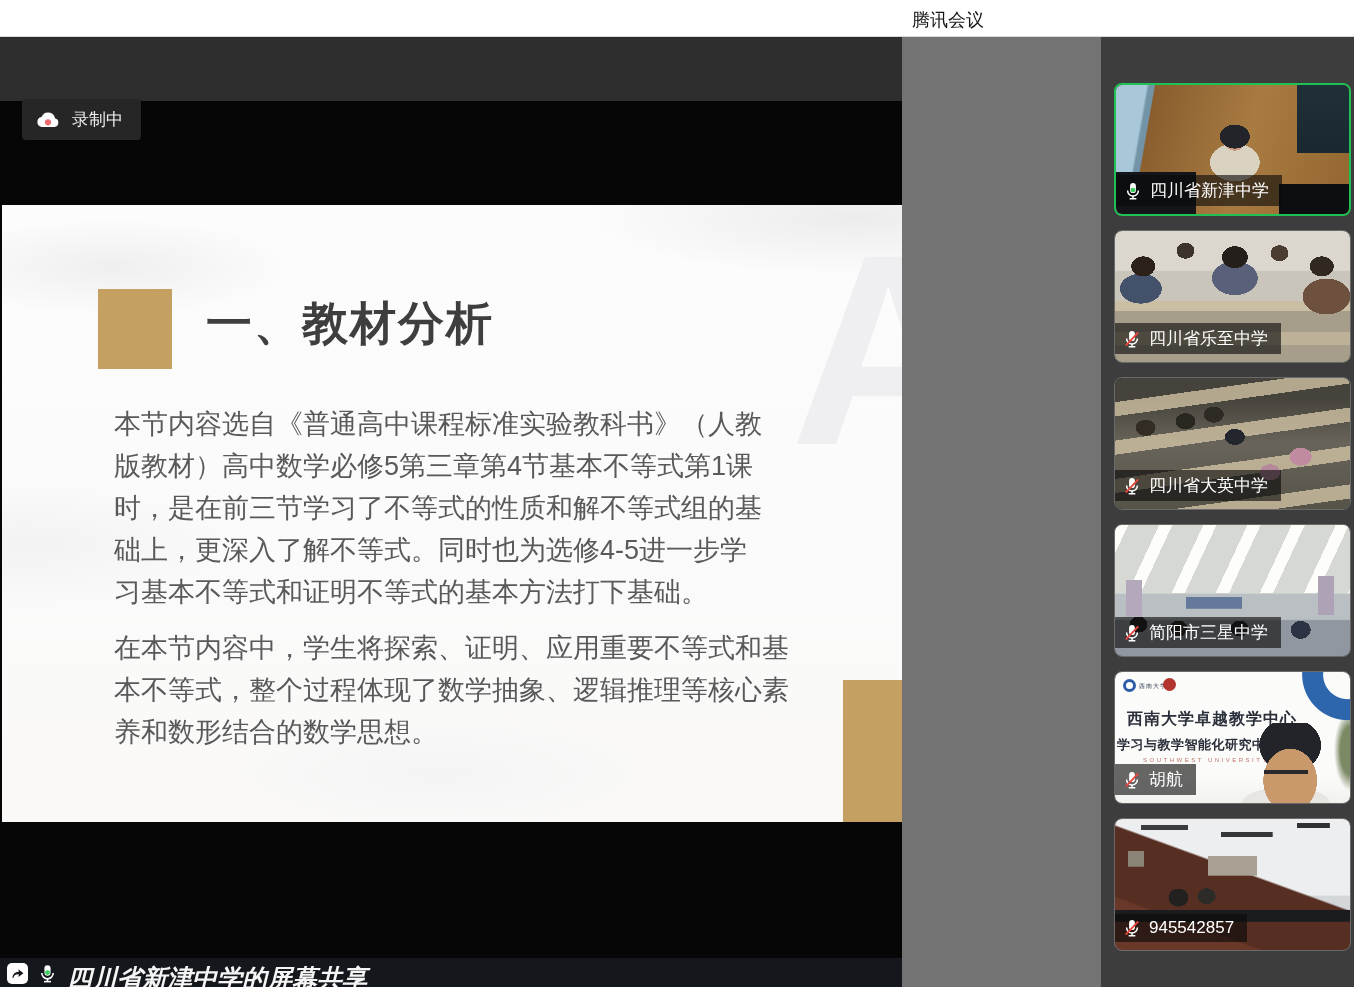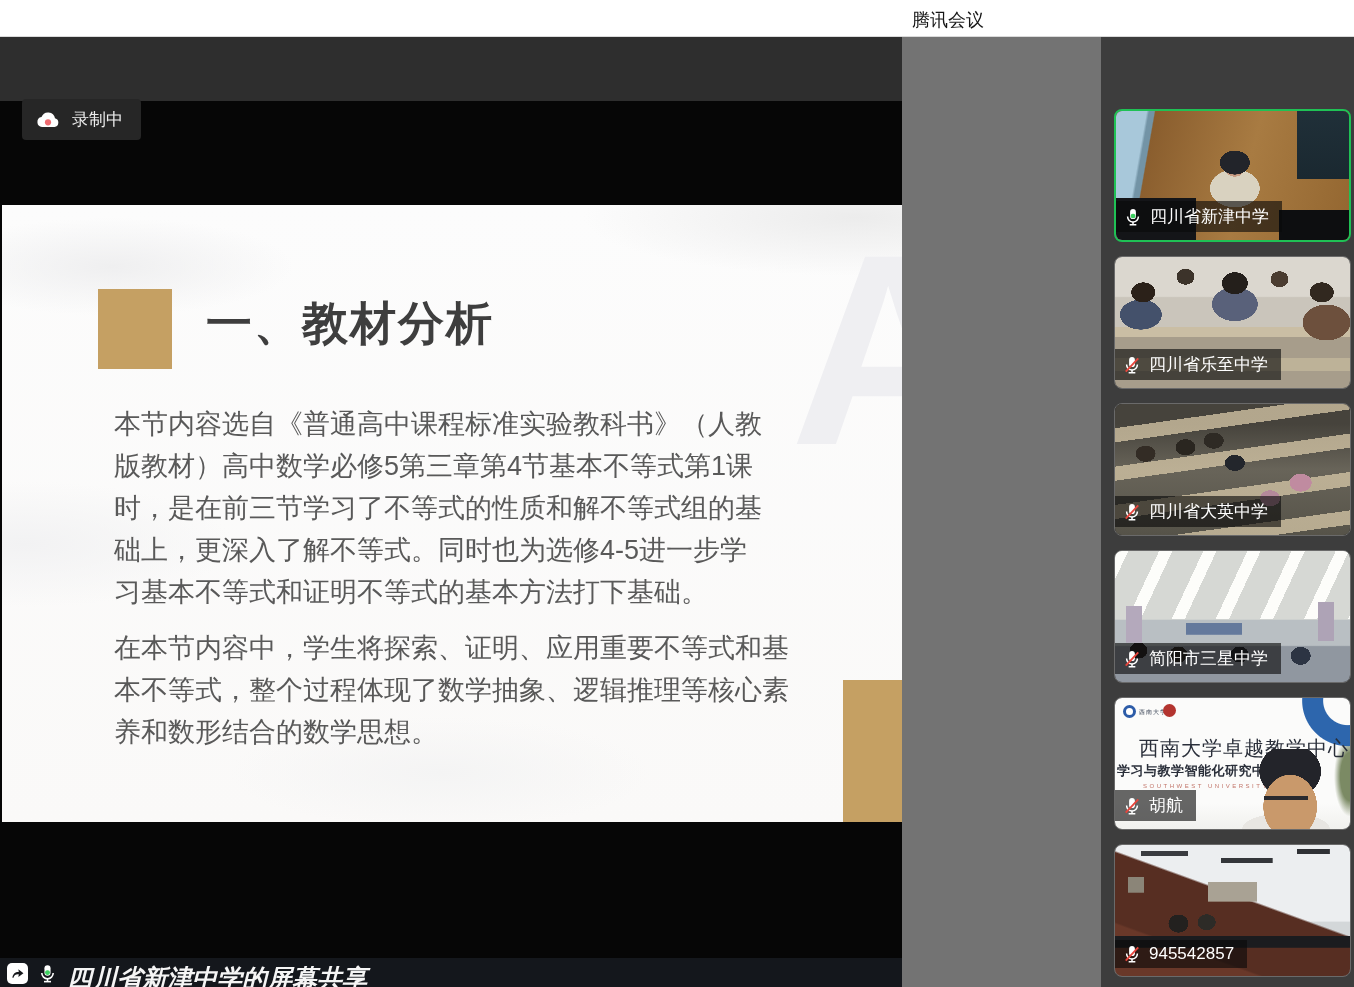--- a/index.html
+++ b/index.html
@@ -45,21 +45,21 @@
              display:flex;align-items:flex-start;gap:9px;padding:5px 0 0 7px;box-sizing:border-box;overflow:hidden;font-style:italic;}
   .share-box{width:21px;height:21px;border-radius:5px;background:#fff;display:inline-flex;
              align-items:center;justify-content:center;flex:0 0 auto;}
   .share-box svg{width:17px;height:17px;}
   .share-mic{width:21px;height:21px;flex:0 0 auto;}
   .share-mic svg{width:21px;height:21px;}
   .share-text{color:#f5f5f5;font-size:25px;font-weight:600;line-height:30px;white-space:nowrap;}
 
   
   .sidebar{position:absolute;left:1101px;top:37px;width:253px;height:950px;background:#3d3d3d;overflow:hidden;}
-  .participants{padding:72px 3px 0 13px;}
+  .participants{padding:46px 3px 0 13px;}
   .thumb{position:relative;width:237px;height:133px;margin-bottom:14px;border-radius:8px;
          border:1px solid #6a6a6a;box-sizing:border-box;overflow:hidden;background:#222;}
   .thumb.active{border:2px solid #1fc155;}
   .video{position:absolute;inset:0;}
   .label{position:absolute;left:0;bottom:8px;display:flex;align-items:center;gap:7px;
          padding:4px 13px 4px 7px;background:rgba(10,10,10,0.62);color:#fff;font-size:17px;
          white-space:nowrap;max-width:95%;}
   .mic{width:20px;height:20px;flex:0 0 auto;}
 
   
@@ -117,21 +117,21 @@
     radial-gradient(ellipse 9px 8px at 39% 59%, #2d2b27 99%, transparent),
     linear-gradient(#1b1c1f,#1b1c1f) 0 76%/100% 9% no-repeat,
     linear-gradient(200deg, transparent 0 42%, #572e22 43% 75%, #693829 76% 100%),
     linear-gradient(180deg,#eceef0 0 58%,#d3d7d9 59% 74%,#9aa0a5 75% 100%);}
 
   .scene-banner-portrait{background:
     radial-gradient(circle at 99% 2%, transparent 0 24px, #2d66ad 25px 45px, transparent 46px),
     radial-gradient(ellipse 16px 40px at 100% 60%, #7b8a64 60%, transparent),
     linear-gradient(180deg,#fbfbfa 0 80%,#f1f1ee 100%);}
   .banner{position:absolute;inset:0;}
-  .banner-l1{position:absolute;left:24px;top:37px;width:210px;font-size:20px;font-weight:normal;
+  .banner-l1{position:absolute;left:12px;top:37px;width:210px;font-size:16px;font-weight:bold;
              color:#2a2f3a;letter-spacing:1px;}
   .banner-l2{position:absolute;left:2px;top:64px;width:225px;font-size:13px;font-weight:bold;
              color:#2a2f3a;letter-spacing:0.5px;}
   .banner-l3{position:absolute;left:28px;top:85px;font-size:6px;letter-spacing:2.5px;color:#c2766a;}
   .logo{position:absolute;border-radius:50%;box-sizing:border-box;}
   .logo-a{left:8px;top:7px;width:13px;height:13px;border:3px solid #2d5ca8;background:#fff;}
   .logo-b{left:48px;top:6px;width:13px;height:13px;background:#b3342f;}
   .logo-caption{position:absolute;left:24px;top:10px;font-size:6px;color:#3a4456;letter-spacing:1px;}
   .portrait{position:absolute;right:12px;bottom:0;width:104px;height:80px;background:
     linear-gradient(#2a2a2e,#2a2a2e) 50% 62%/44px 4px no-repeat,

